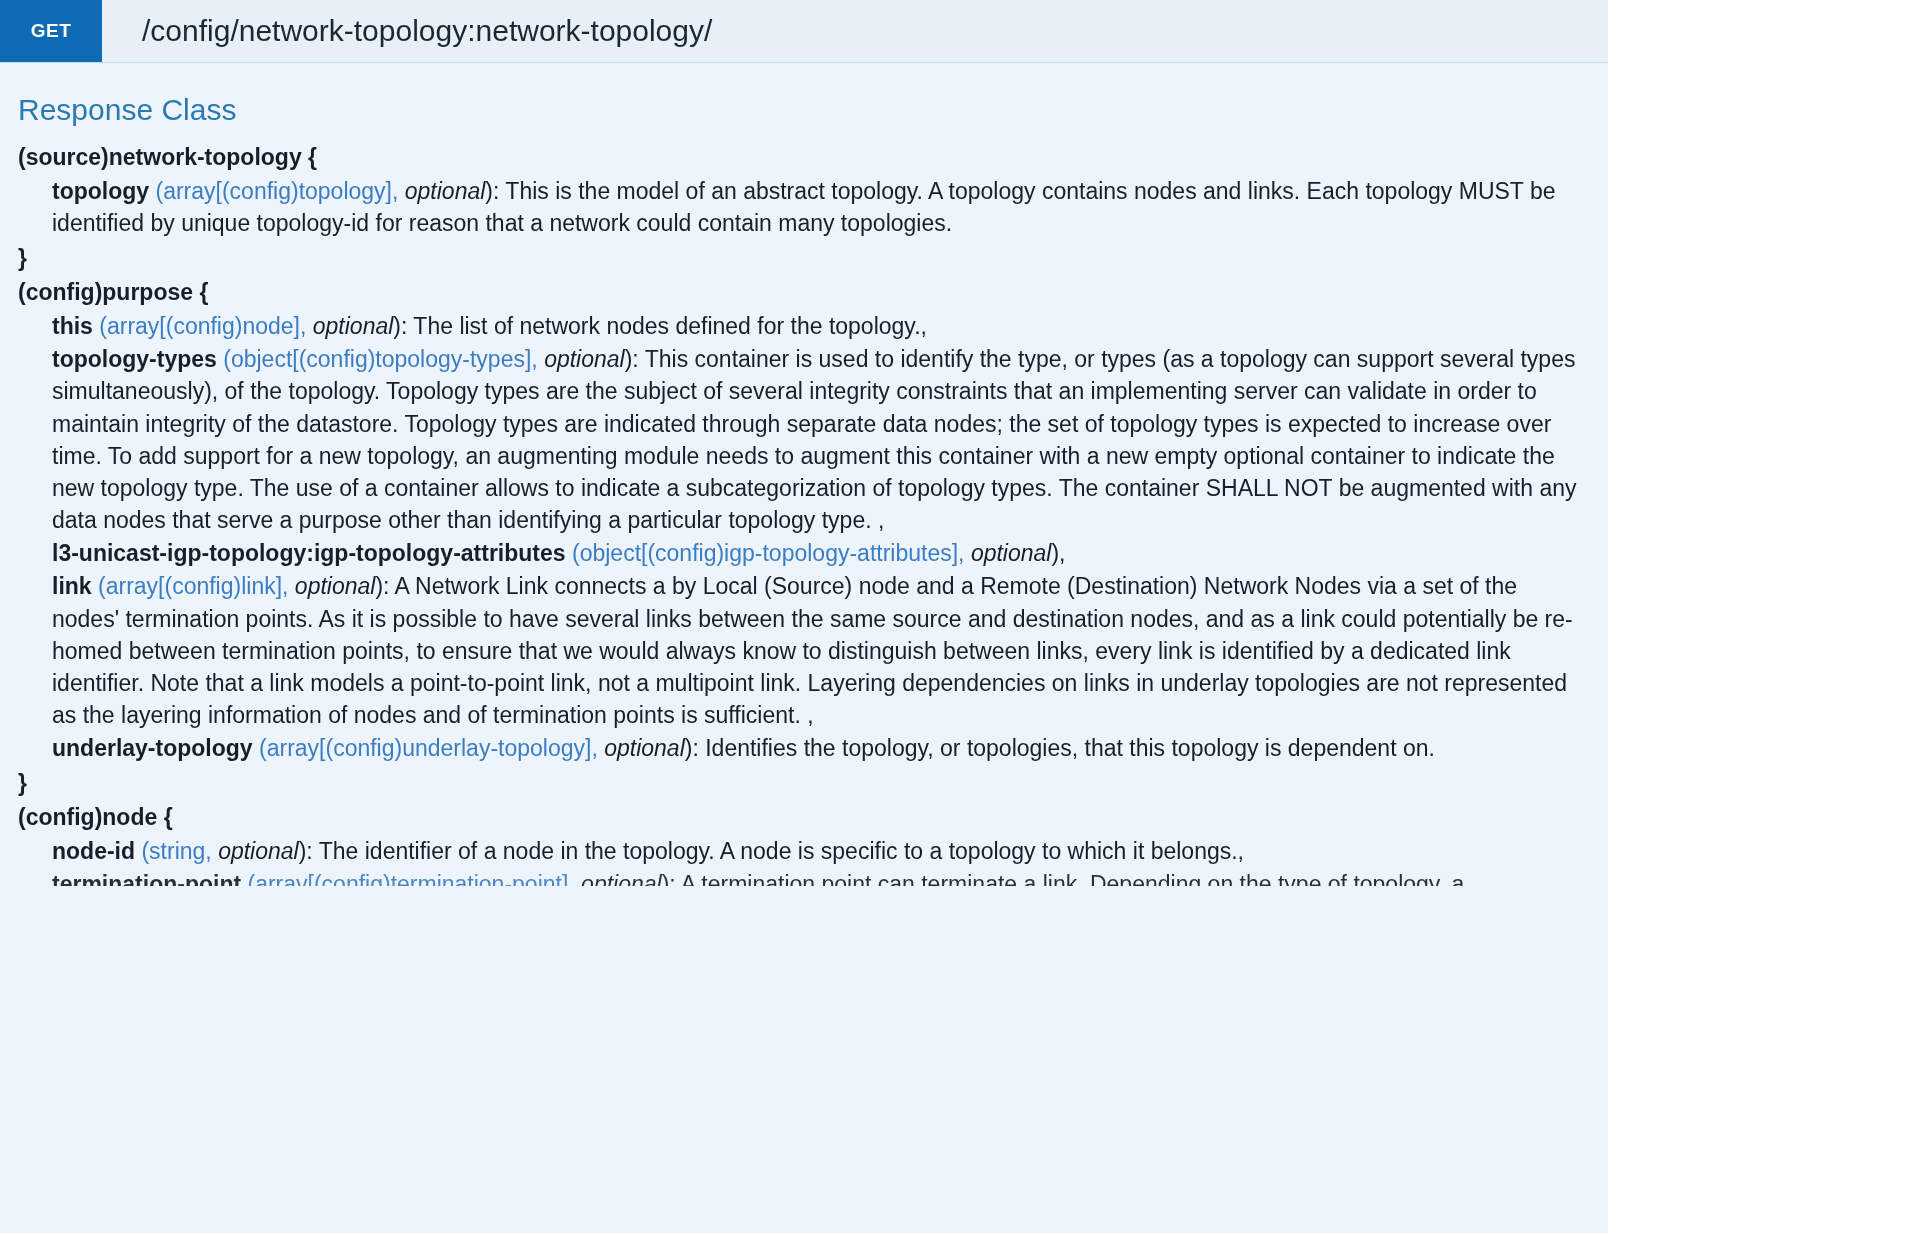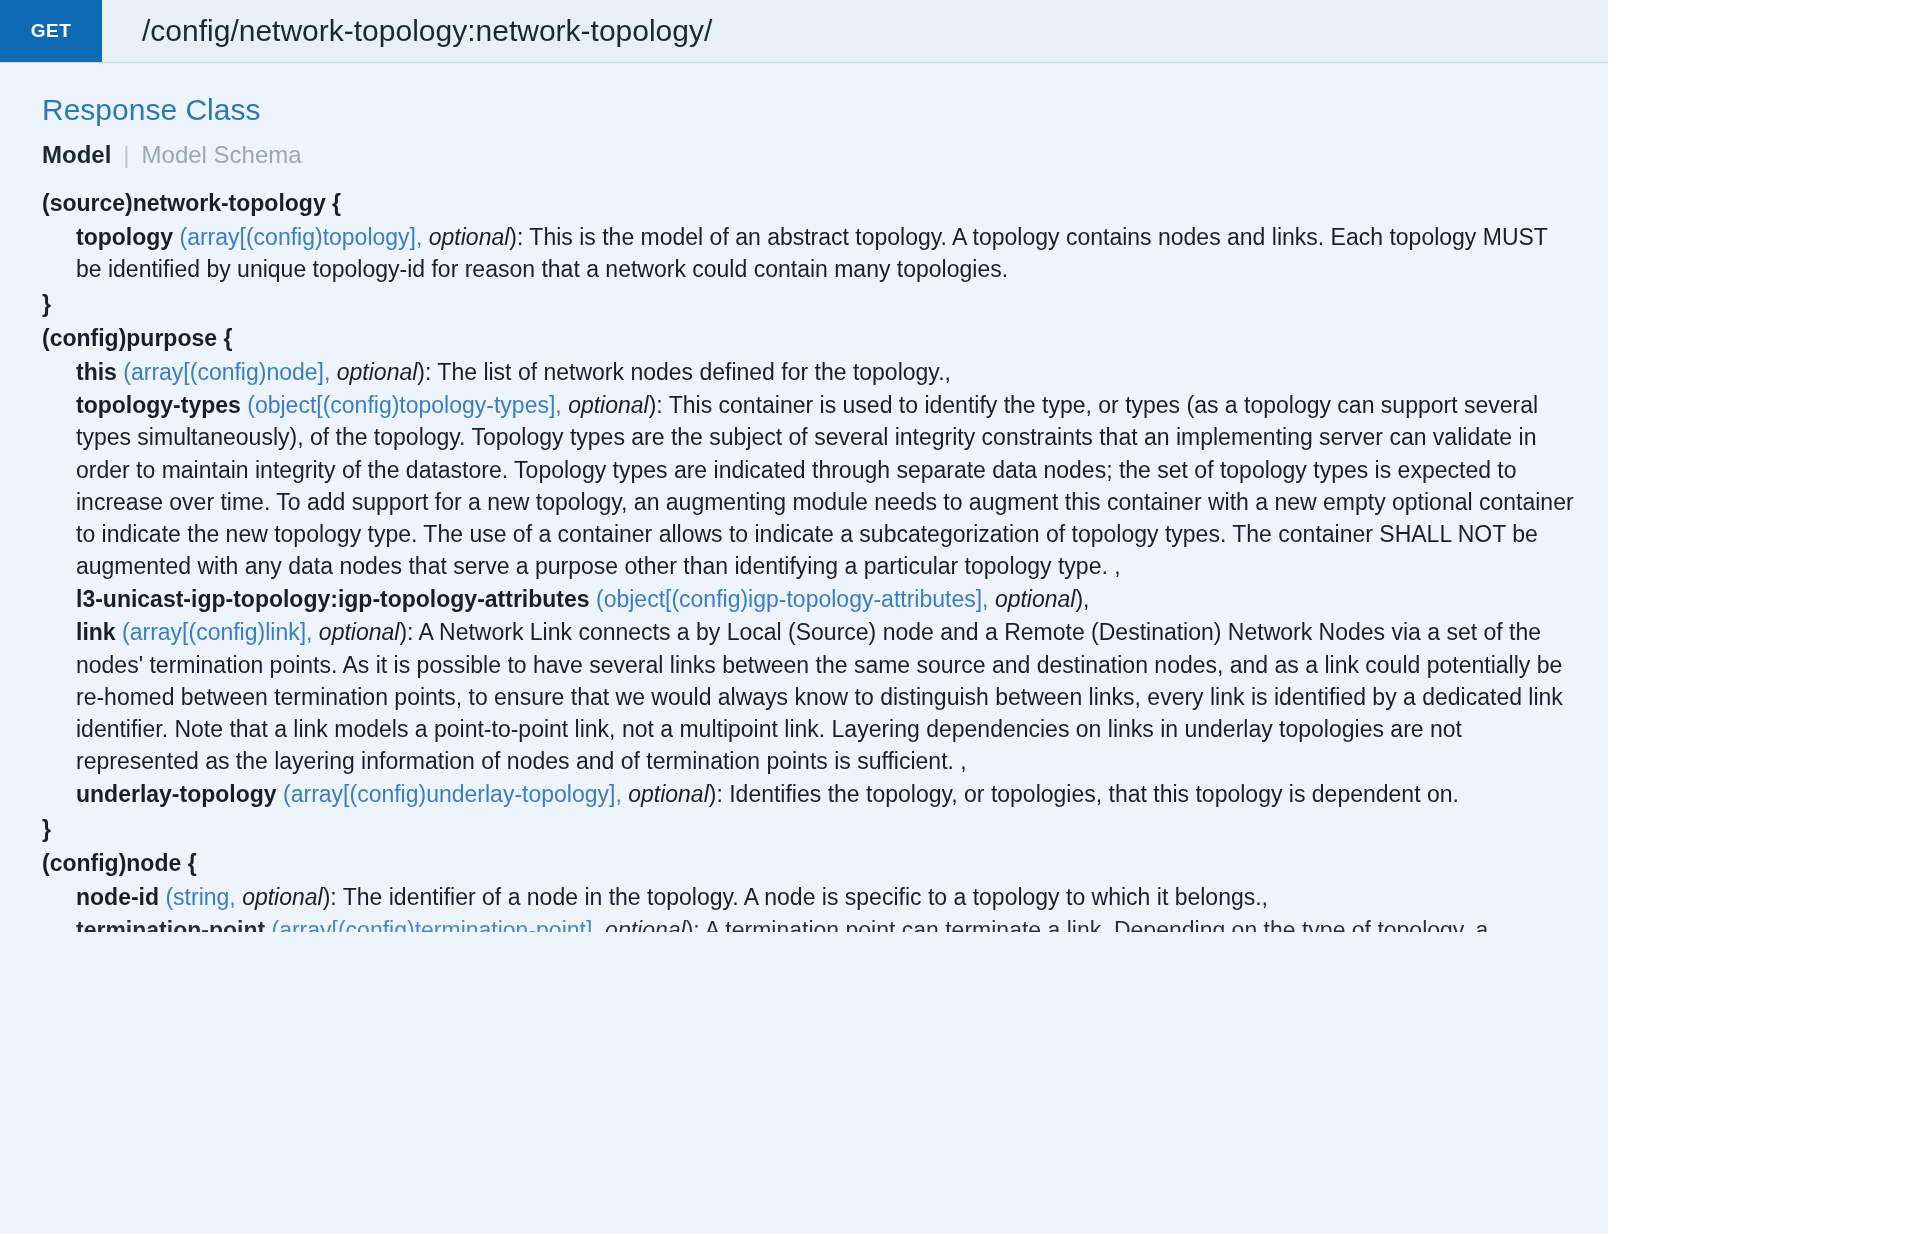--- a/index.html
+++ b/index.html
@@ -39,21 +39,21 @@
     display: flex;
     align-items: center;
     padding-left: 40px;
     font-size: 30px;
     color: #1b2733;
     font-weight: 400;
   }
   
   .op-body {
     background: #eef4fb;
-    padding: 22px 30px 0 42px;
+    padding: 22px 30px 0 18px;
     min-height: 1170px;
     box-sizing: border-box;
   }
   .section-title {
     color: #2a7ab0;
     font-size: 30px;
     font-weight: 400;
     margin: 8px 0 14px 0;
   }
   .tabs {
@@ -118,25 +118,20 @@
 
   <div class="op-header">
     <div class="op-method">GET</div>
     <div class="op-path">/config/network-topology:network-topology/</div>
   </div>
 
   <div class="op-body">
 
     <div class="section-title">Response Class</div>
 
-    <div class="tabs">
-      <span class="tab">Model</span>
-      <span class="tab-sep">|</span>
-      <span class="tab-inactive">Model Schema</span>
-    </div>
 
     <div class="schema">
 
       <div class="brace">(source)network-topology {</div>
       <div class="prop-block">
         <div class="prop">
           <span class="pname">topology</span>
           <span class="ptype">(array[(config)topology],</span>
           <span class="popt">optional</span><span>): This is the model of an abstract topology. A topology contains nodes and links. Each topology MUST be identified by unique topology-id for reason that a network could contain many topologies.</span>
         </div>

